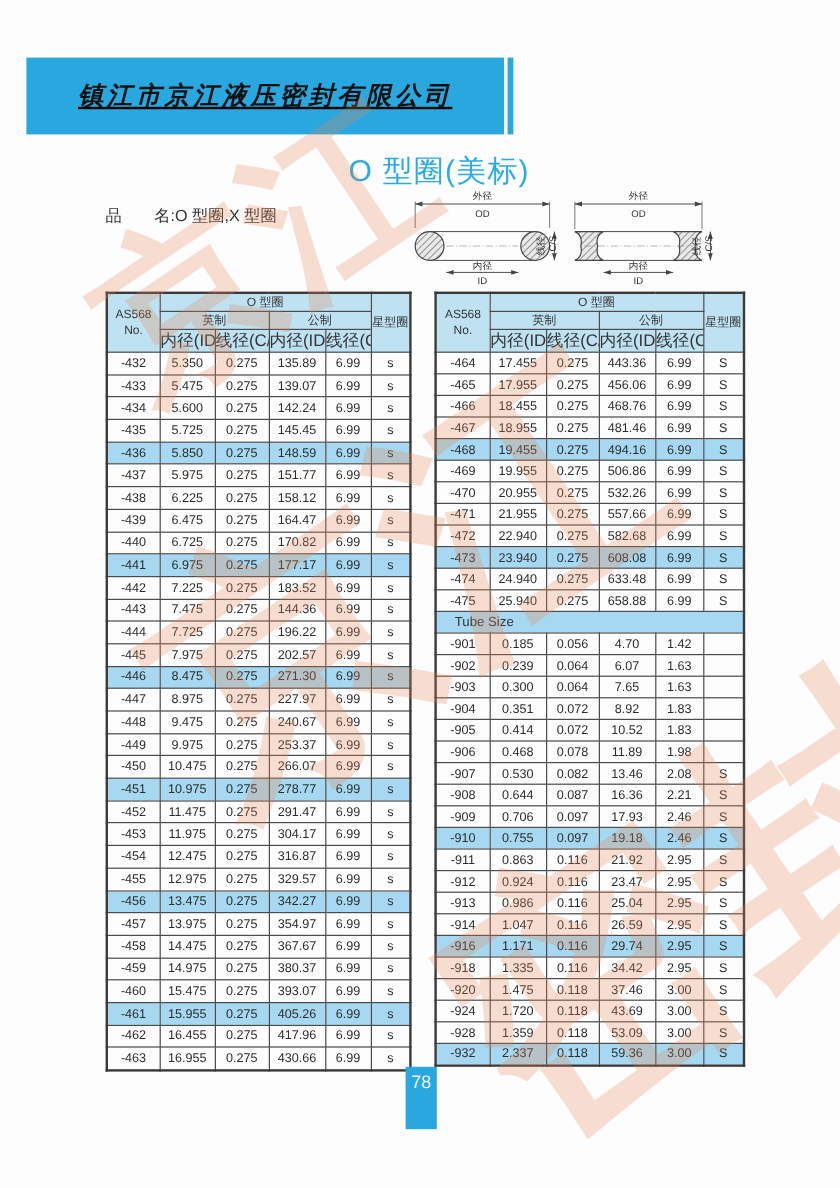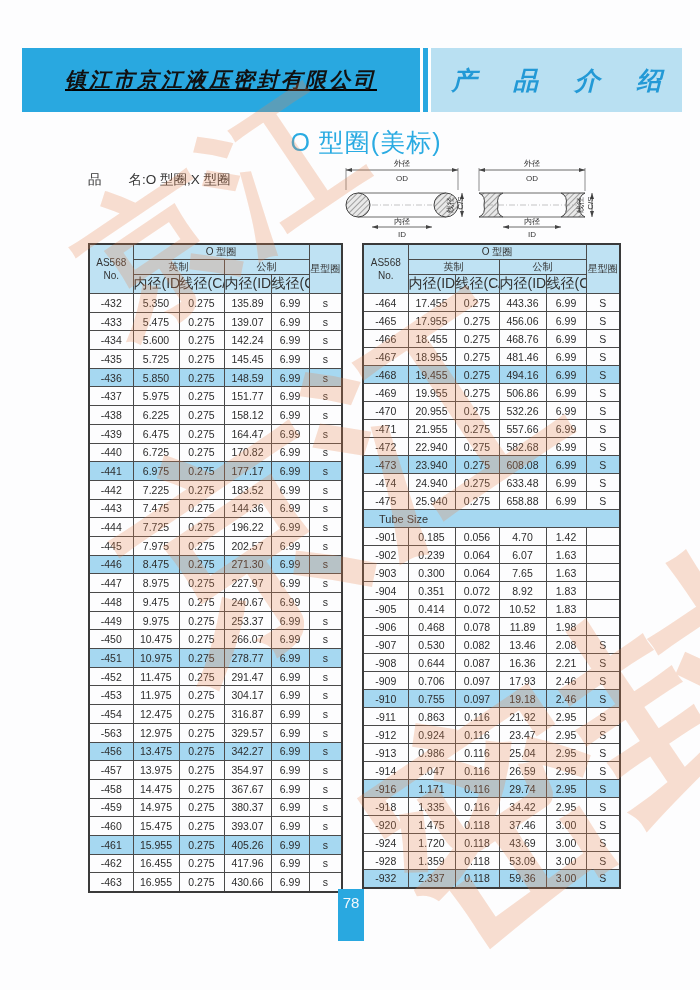--- a/index.html
+++ b/index.html
@@ -65,23 +65,20 @@
 
 <div class="page">
 
   <div class="header-band">
     <div class="company-box">
       <span>镇江市京江液压密封有限公司</span>
     </div>
     <div class="band-gap"></div>
     <div class="band-stripe"></div>
     <div class="band-gap"></div>
-    <div class="section-box">
-      <span>产 品 介 绍</span>
-    </div>
   </div>
 
   <div class="page-title">O 型圈(美标)</div>
 
   <div class="product-info">
     <div>品　　名:O 型圈,X 型圈</div>
   </div>
 
   <svg class="diagram oring" width="124" height="80" viewBox="0 0 124 80">
     <defs>
@@ -353,21 +350,21 @@
         </tr>
         <tr>
           <td>-454</td>
           <td>12.475</td>
           <td>0.275</td>
           <td>316.87</td>
           <td>6.99</td>
           <td>s</td>
         </tr>
         <tr>
-          <td>-563</td>
+          <td>-455</td>
           <td>12.975</td>
           <td>0.275</td>
           <td>329.57</td>
           <td>6.99</td>
           <td>s</td>
         </tr>
         <tr class="hl">
           <td>-456</td>
           <td>13.475</td>
           <td>0.275</td>

